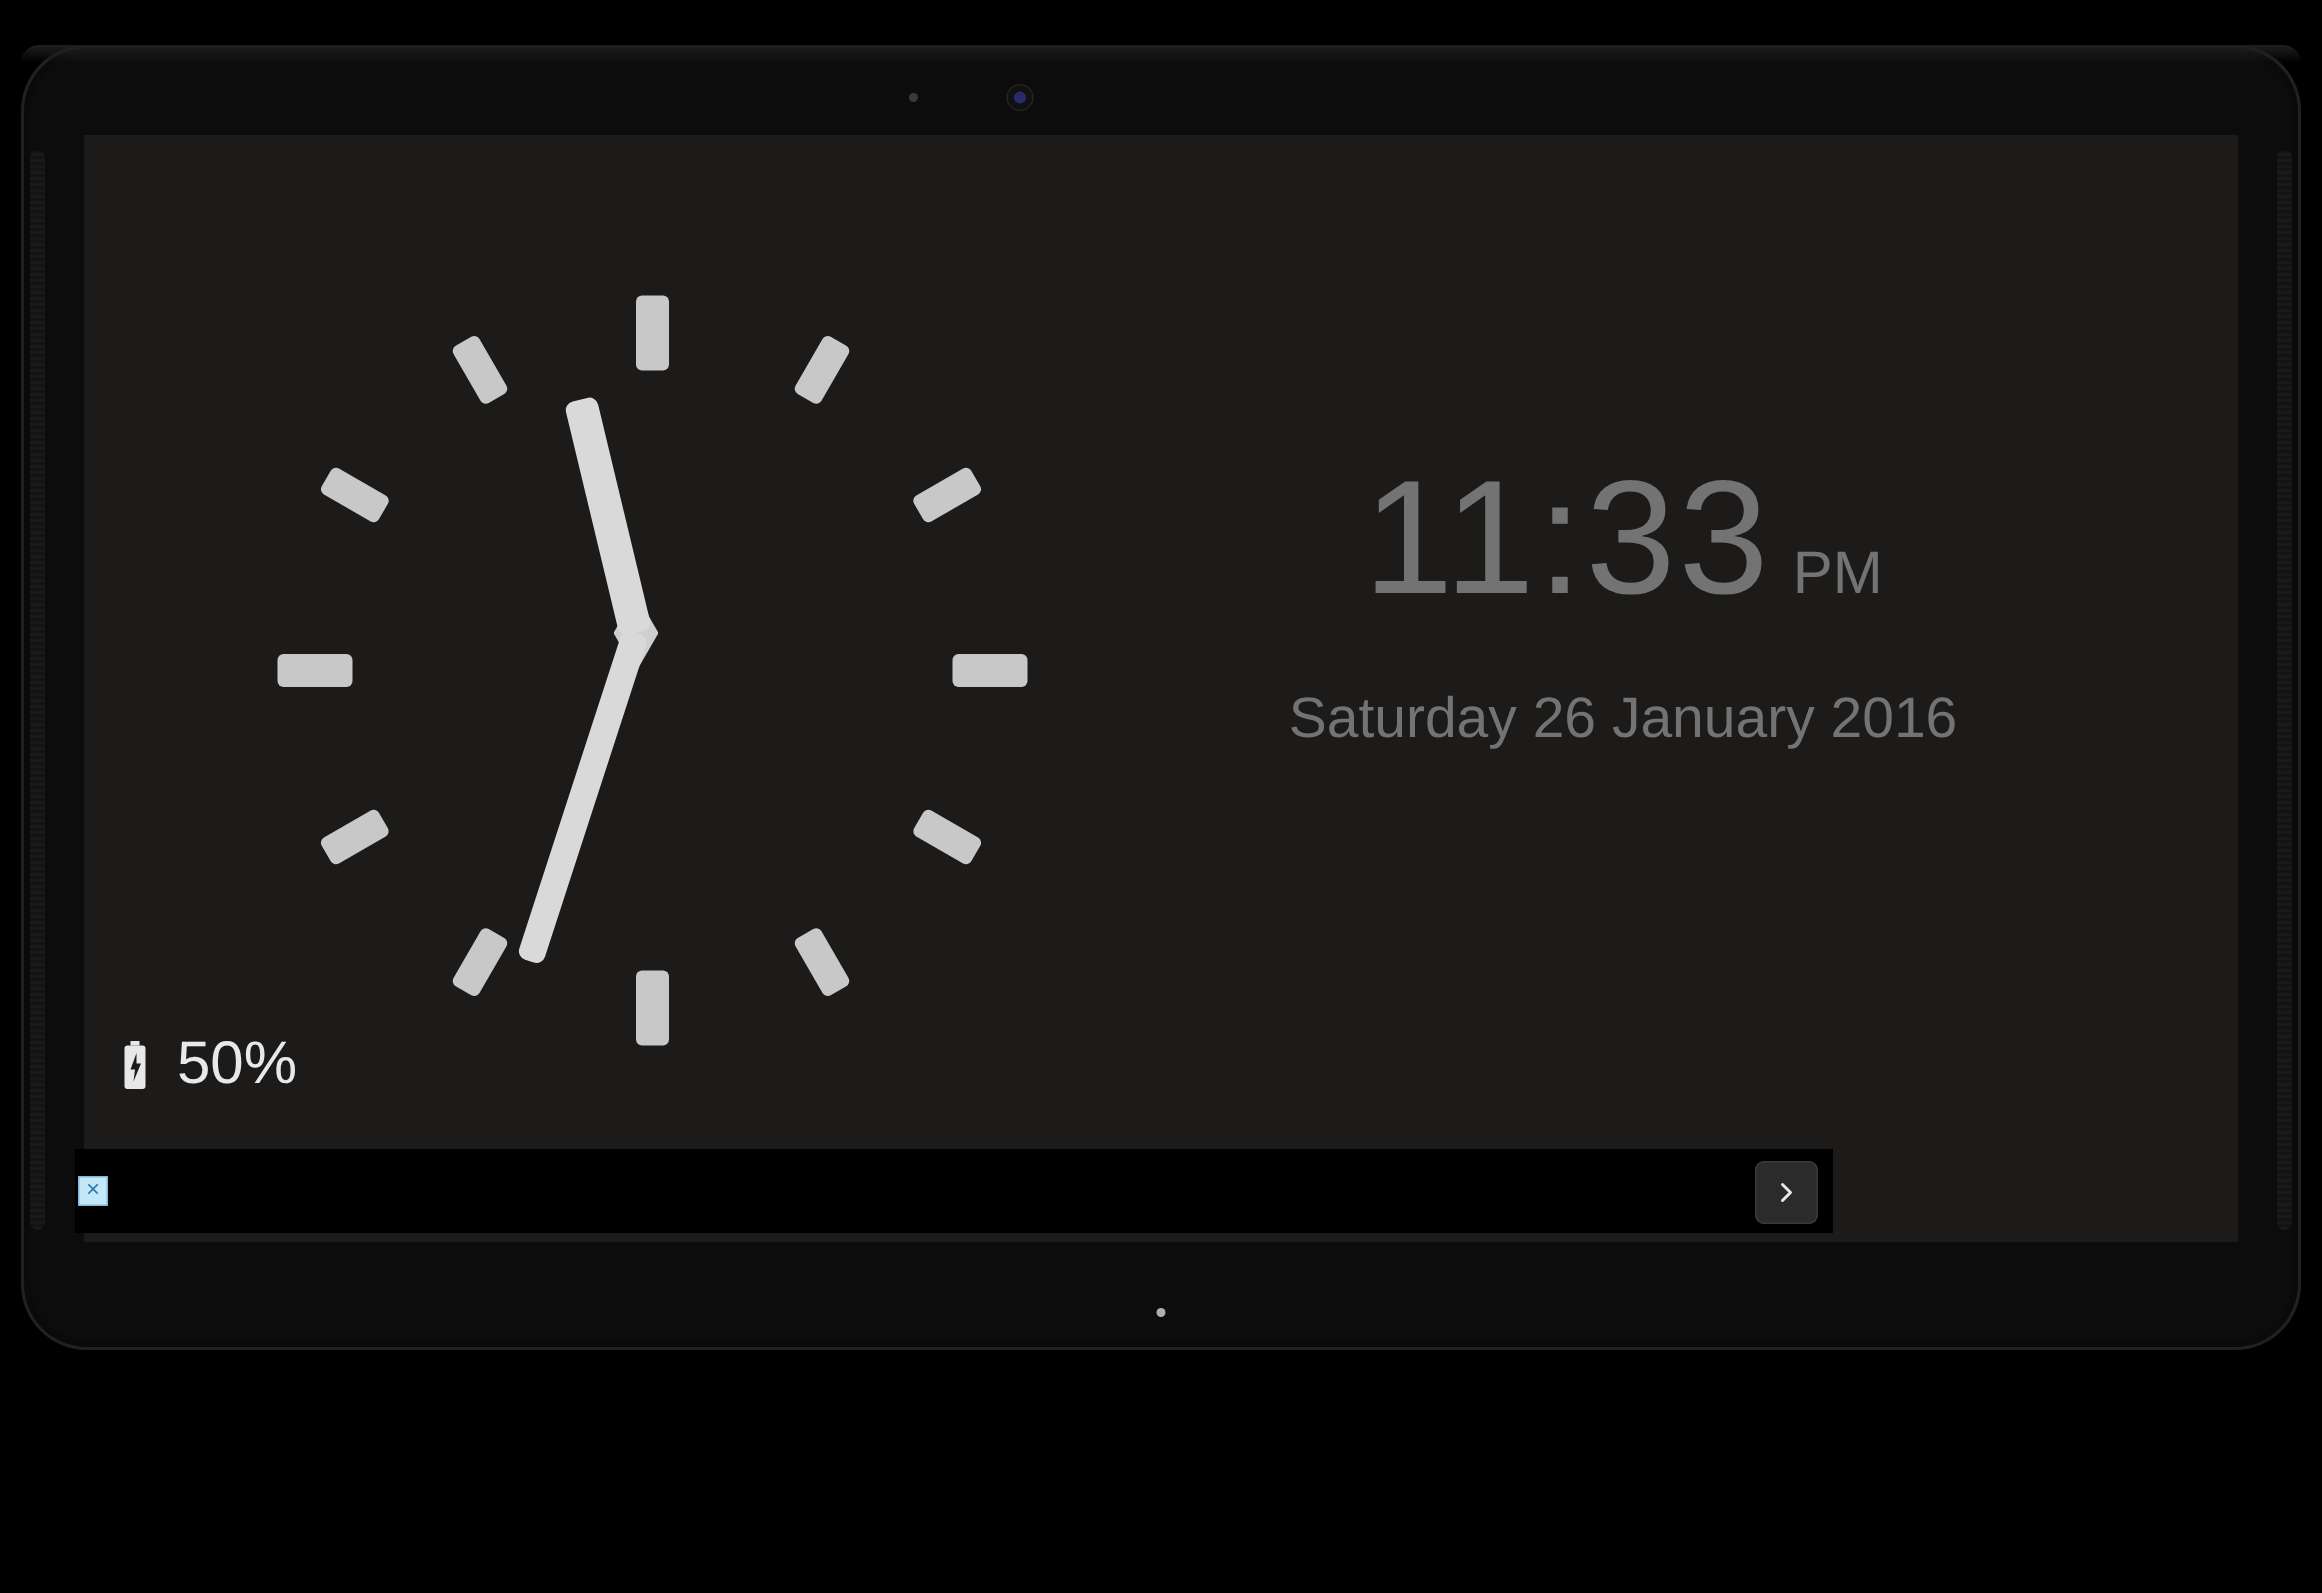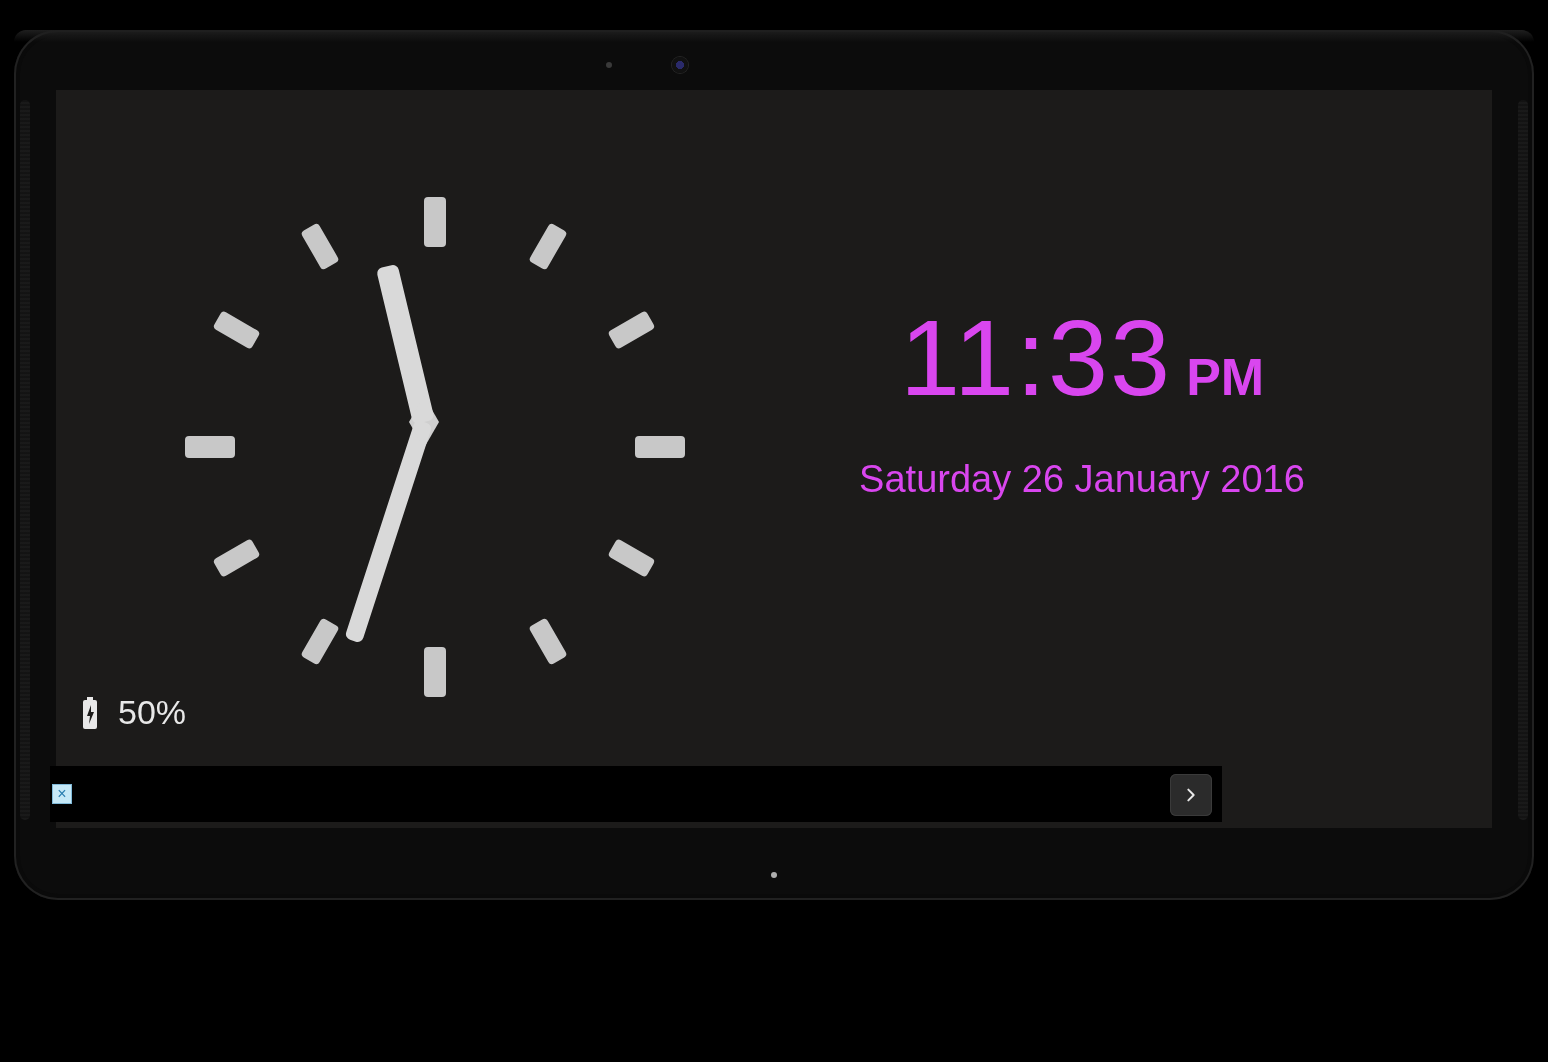--- a/index.html
+++ b/index.html
@@ -63,30 +63,30 @@
     .hand.minute { width: 18px; height: 230px; margin-left: -9px;  margin-top: -230px; }
     .rot { transform-origin: 50% 50%; position: absolute; inset: 0; }
     .pivot {
       position: absolute; left: 50%; top: 50%; transform: translate(-50%, -50%);
       width: 30px; height: 52px; background: #d9d9d9;
       clip-path: polygon(50% 0, 100% 50%, 50% 100%, 0 50%);
       opacity: .95;
     }
 
     
-    .digital { position: absolute; right: 90px; top: 205px; width: 640px; text-align: center; color: #d946ef; }
+    .digital { position: absolute; right: 90px; top: 205px; width: 640px; text-align: center; color: #737373; }
     .time-row { display: flex; justify-content: center; align-items: baseline; gap: 14px; }
     .time { font-size: 108px; font-weight: 300; letter-spacing: 2px; }
-    .ampm { font-size: 52px; font-weight: 700; padding-bottom: 10px; }
+    .ampm { font-size: 40px; font-weight: 400; padding-bottom: 10px; }
     .date { font-size: 38px; font-weight: 400; margin-top: 38px; }
 
     
     .battery-row { position: absolute; left: 24px; bottom: 96px; display: flex; align-items: center; gap: 18px; color: #e8e8e8; }
     .battery-icon { width: 20px; height: 32px; display: block; }
-    .battery-text { font-size: 34px; font-weight: 400; }
+    .battery-text { font-size: 40px; font-weight: 400; }
 
     
     .pager { position: absolute; left: 50%; bottom: 14px; transform: translateX(-50%); display: flex; gap: 14px; }
     .pager .dot { width: 10px; height: 10px; border-radius: 50%; background: #ddd; }
     .pager .dot.hollow { background: transparent; border: 2px solid #ddd; }
 
     
     .ad-banner {
       position: absolute; left: -6px; right: 270px; bottom: 6px; height: 56px;
       background: #000; color: #fff; display: flex; align-items: center;

